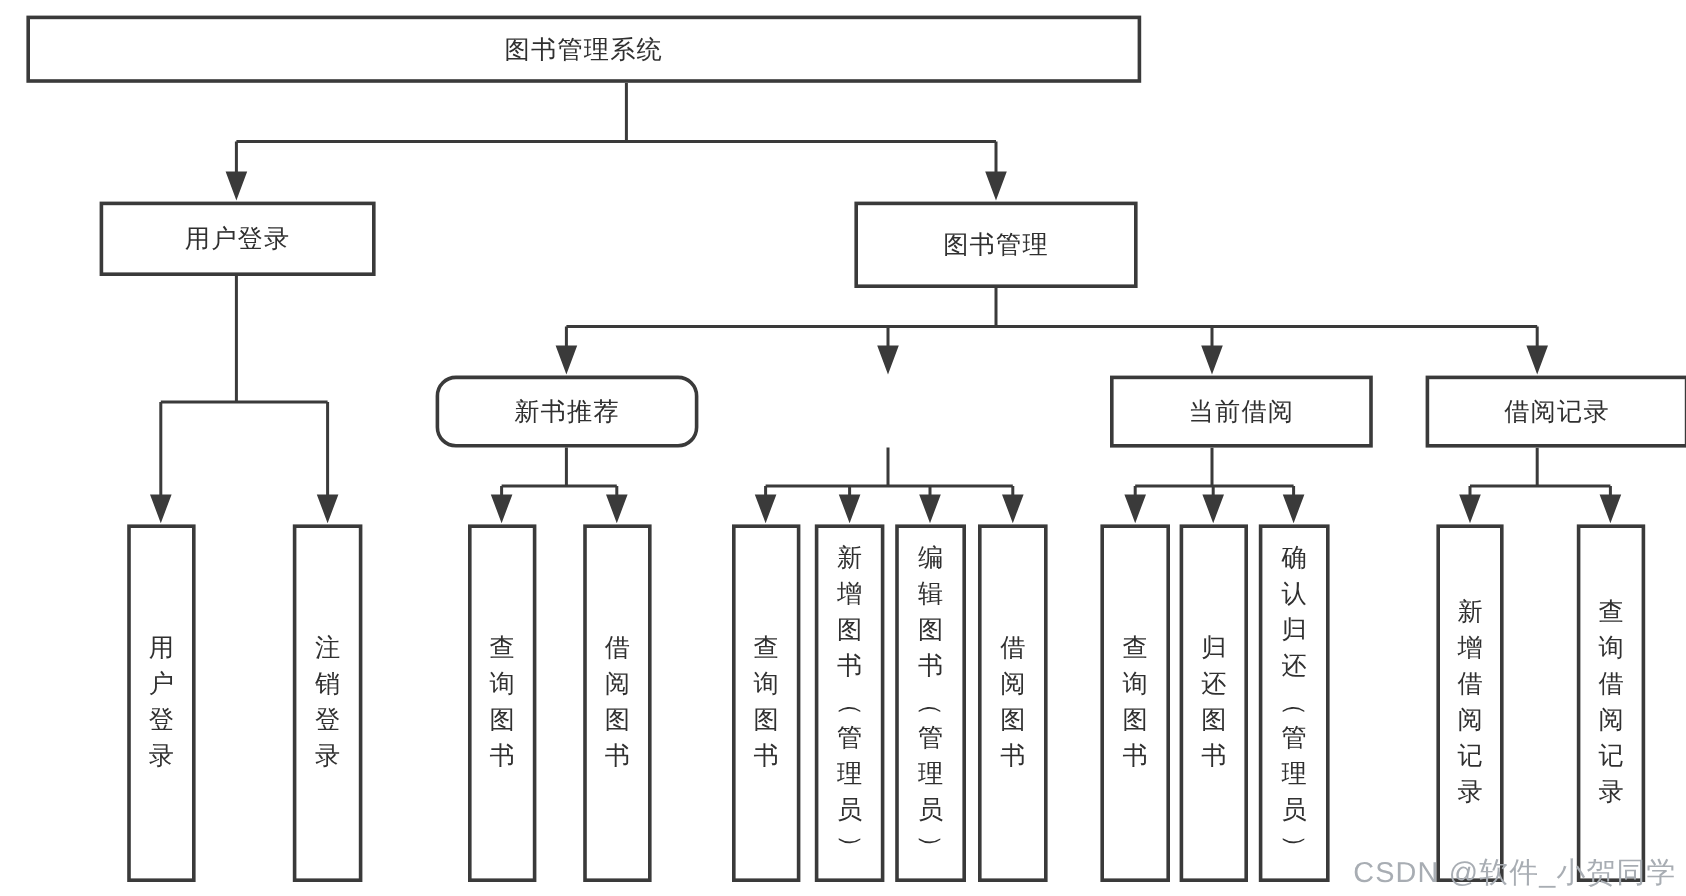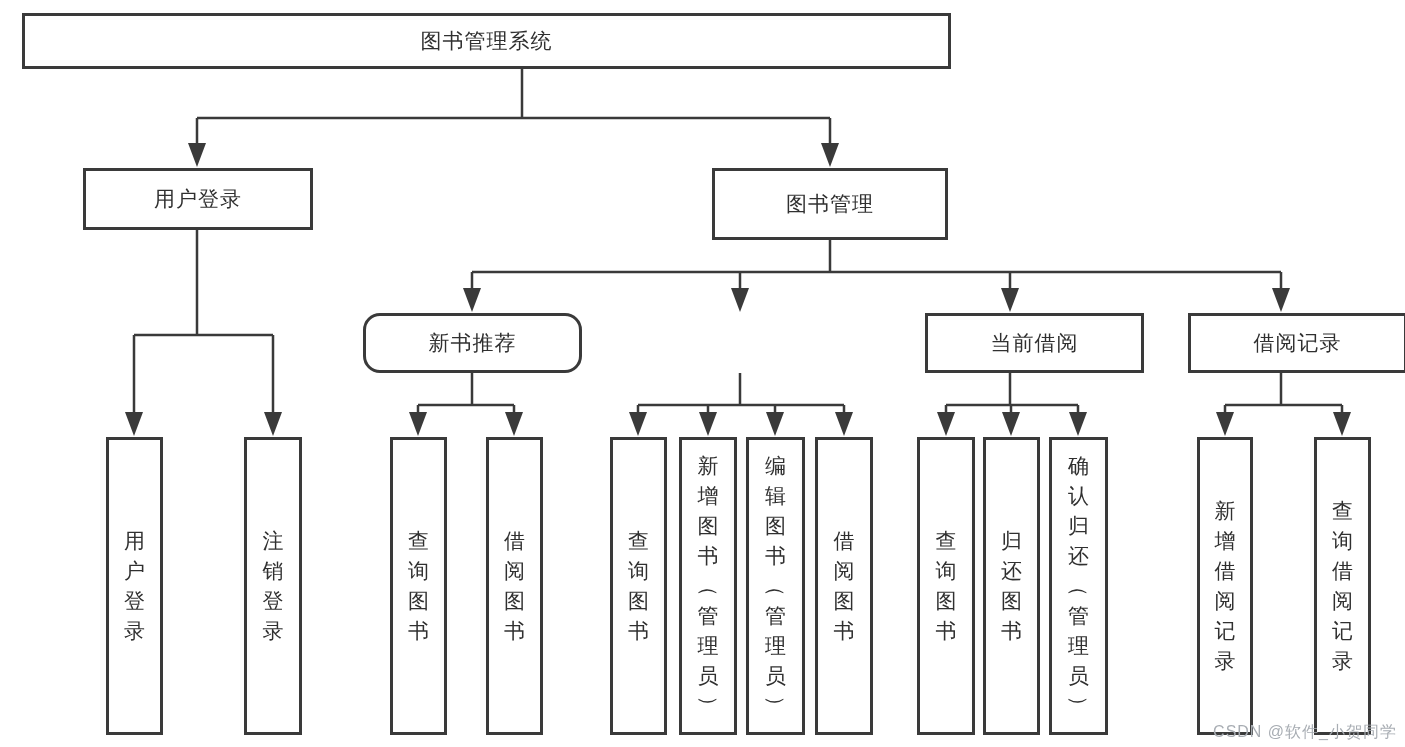--- a/index.html
+++ b/index.html
@@ -65,21 +65,21 @@
     display: block;
     text-align: center;
     line-height: 30px;
     height: 30px;
   }
   .vlabel span.rot { transform: rotate(90deg); }
   #watermark {
     position: absolute;
     right: 8px;
     bottom: 4px;
-    font-size: 16px;
+    font-size: 24px;
     color: var(--wm);
     letter-spacing: 1px;
     white-space: nowrap;
   }
 </style>
 </head>
 <body>
 
 <div id="canvas">
 

